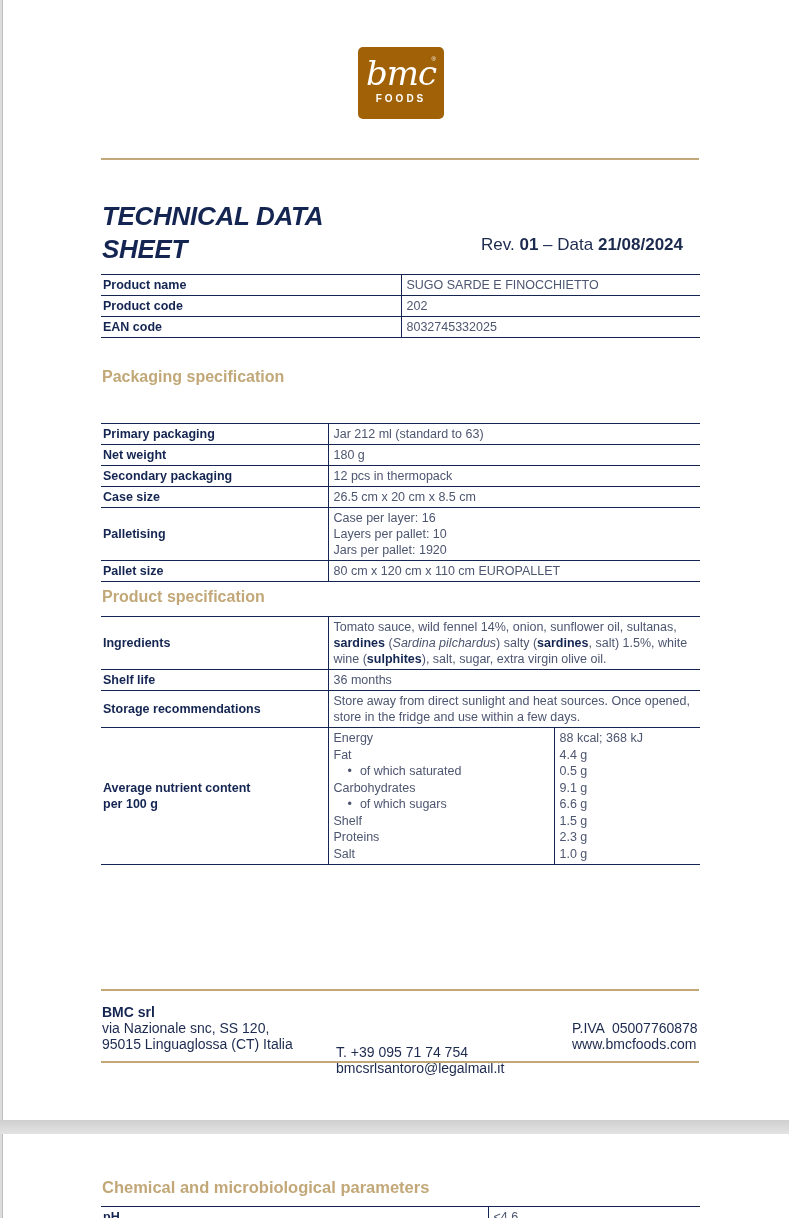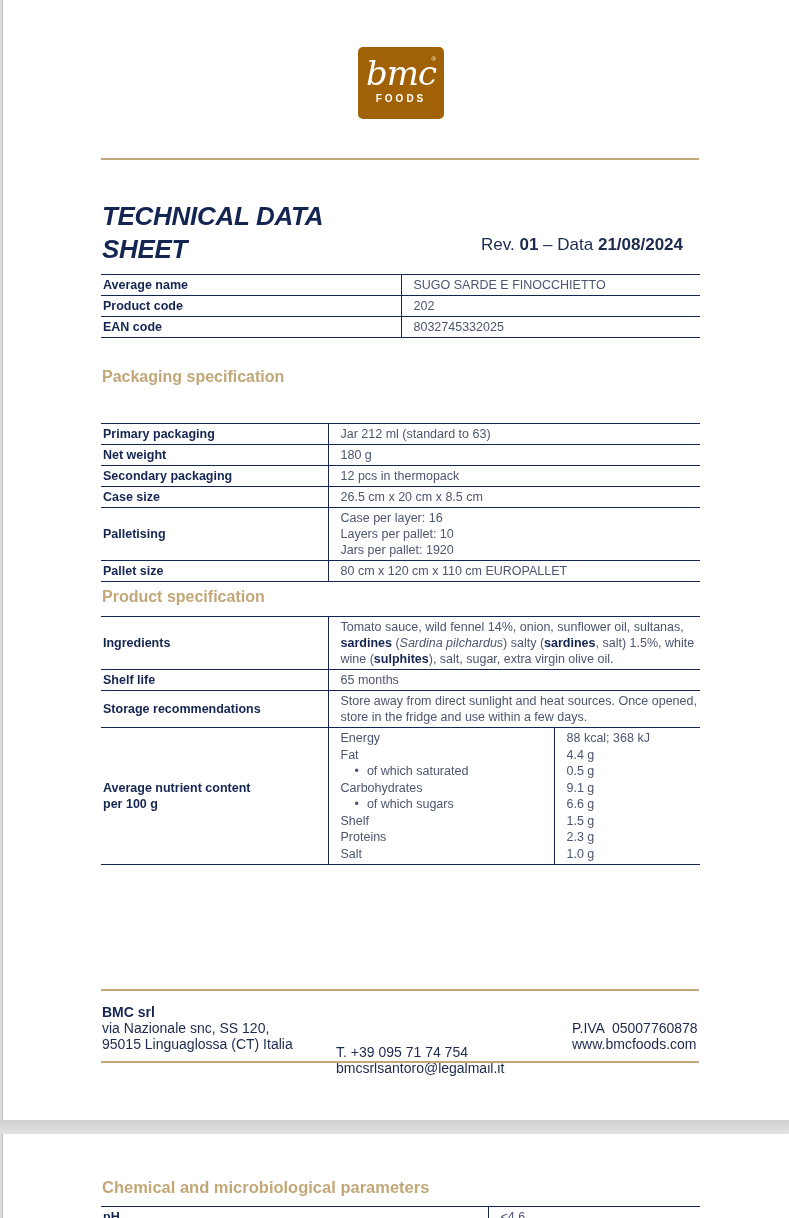--- a/index.html
+++ b/index.html
@@ -16,21 +16,21 @@
 
   .gold-rule { position:absolute; left:98px; width:598px; height:2px; background:#c2a878; }
 
   .title { position:absolute; left:99px; top:200px; font-size:26px; font-weight:bold; color:#142552; line-height:33px; letter-spacing:-0.3px;font-style:italic; }
   .rev { position:absolute; left:478px; top:235px; font-size:17px; color:#1c2a4e; }
   .rev b { font-weight:bold; }
 
   table { position:absolute; left:98px; width:599px; border-collapse:collapse; font-size:12.5px; }
   td { border-top:1.5px solid #142552; border-bottom:1.5px solid #142552; padding:2px 2px; vertical-align:middle; line-height:16px; }
   td.k { font-weight:bold; color:#142552; }
-  td.v { border-left:1.5px solid #142552; color:#4d5670; padding-left:12px; }
+  td.v { border-left:1.5px solid #142552; color:#4d5670; padding-left:5px; }
   .sec { position:absolute; left:99px; font-size:16px; font-weight:bold; color:#c2a878; }
 
   .nutr-name { line-height:16.5px; }
   .nutr-name.sub { padding-left:14px; }
   .nutr-name.sub::before { content:"•"; margin-right:8px; }
 
   .footer { position:absolute; top:1004px; font-size:14px; color:#1c2a4e; line-height:16px; }
   .footer b { color:#142552; }
 </style>
 </head>
@@ -56,21 +56,21 @@
     <b>21/08/2024</b>
   </div>
 
   <table style="top:274px;">
     <colgroup>
         <col style="width:300px">
         <col>
       </colgroup>
     <tbody>
         <tr>
-          <td class="k">Average name</td>
+          <td class="k">Product name</td>
           <td class="v">SUGO SARDE E FINOCCHIETTO</td>
         </tr>
     <tr>
           <td class="k">Product code</td>
           <td class="v">202</td>
         </tr>
     <tr>
           <td class="k">EAN code</td>
           <td class="v">8032745332025</td>
         </tr>
@@ -122,21 +122,21 @@
         <col style="width:226px">
         <col>
       </colgroup>
     <tbody>
         <tr>
       <td class="k">Ingredients</td>
       <td class="v" colspan="2"><span>Tomato sauce, wild fennel 14%, onion, sunflower oil, sultanas, </span><b style="color:#142552">sardines</b><span> (</span><i>Sardina pilchardus</i><span>) salty (</span><b style="color:#142552">sardines</b><span>, salt) 1.5%, white wine (</span><b style="color:#142552">sulphites</b><span>), salt, sugar, extra virgin olive oil.</span></td>
     </tr>
     <tr>
       <td class="k">Shelf life</td>
-      <td class="v" colspan="2">65 months</td>
+      <td class="v" colspan="2">36 months</td>
     </tr>
     <tr>
       <td class="k">Storage recommendations</td>
       <td class="v" colspan="2">Store away from direct sunlight and heat sources. Once opened, store in the fridge and use within a few days.</td>
     </tr>
     <tr>
       <td class="k">
             <div>Average nutrient content</div>
             <div>per 100 g</div>
           </td>

